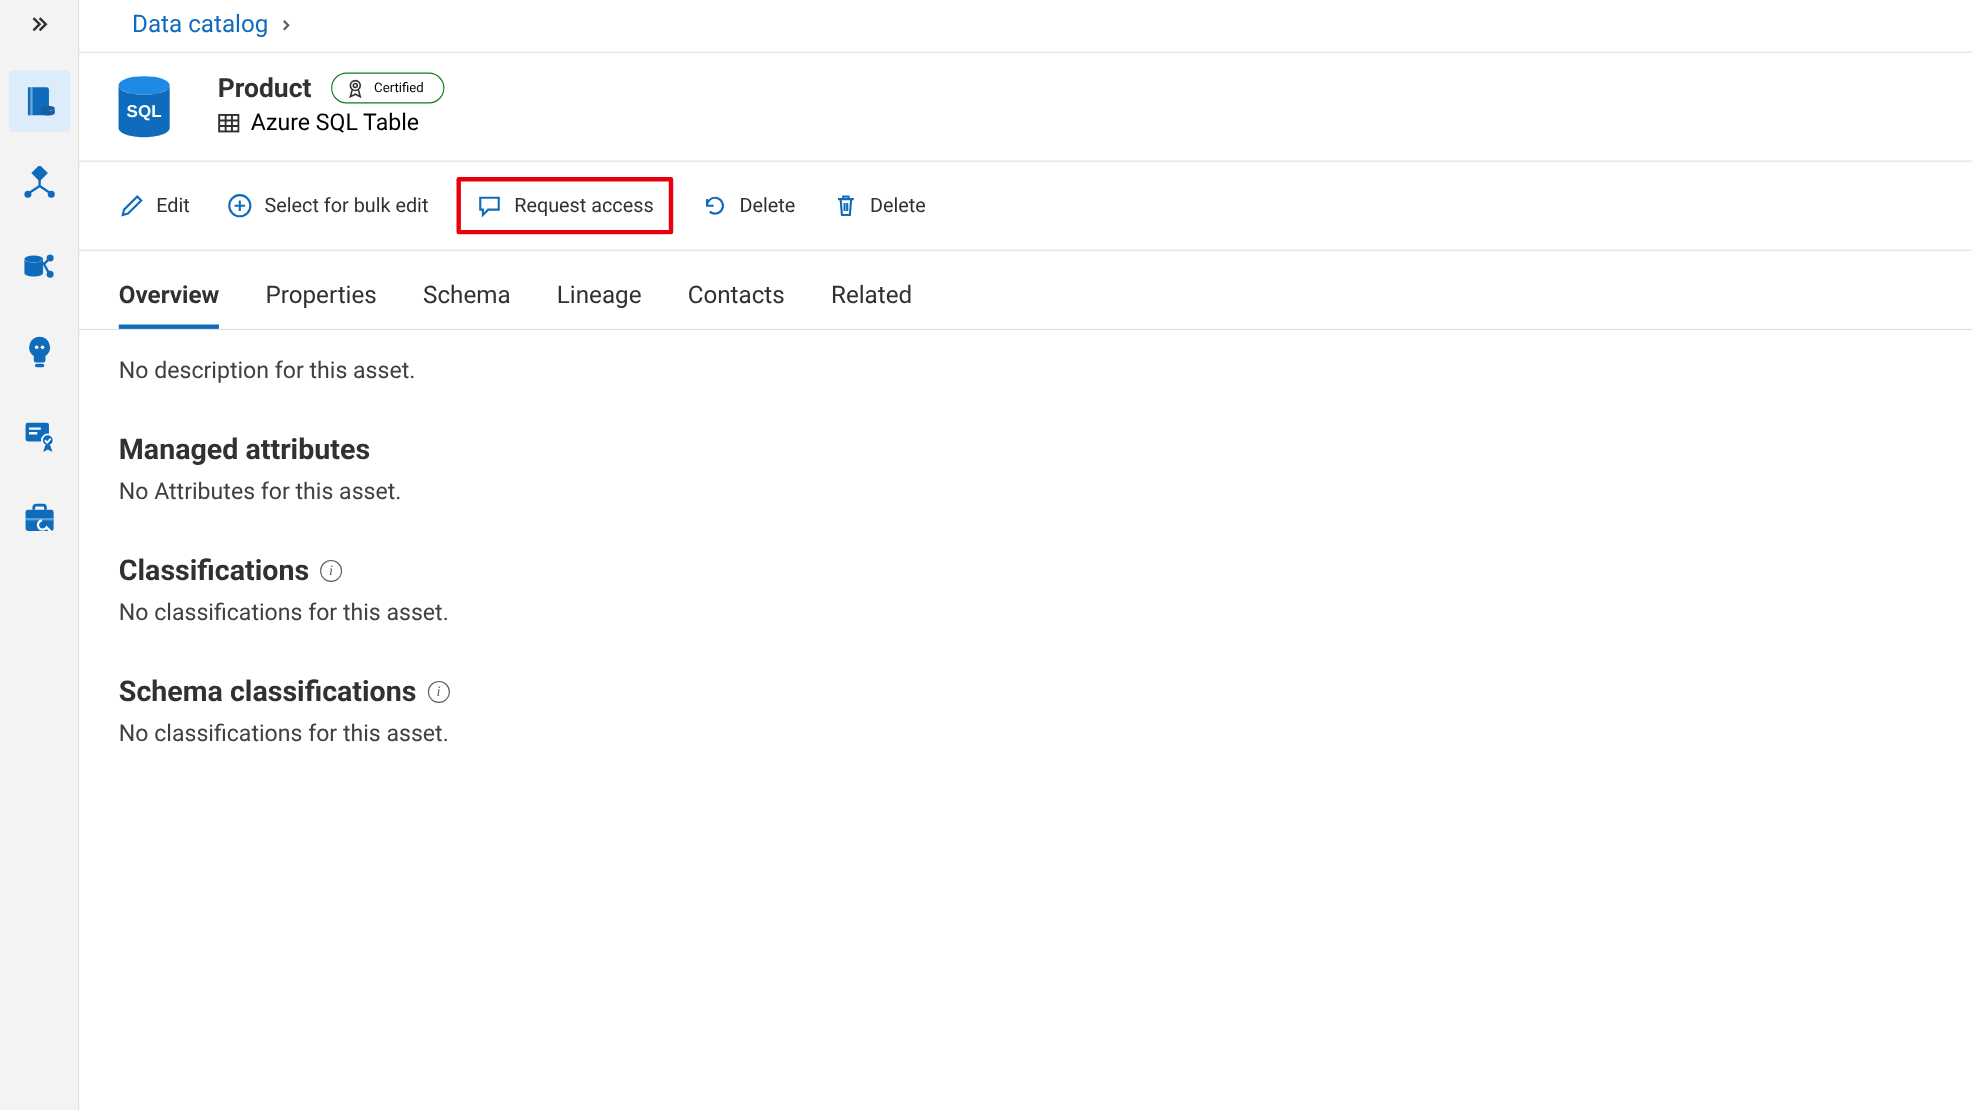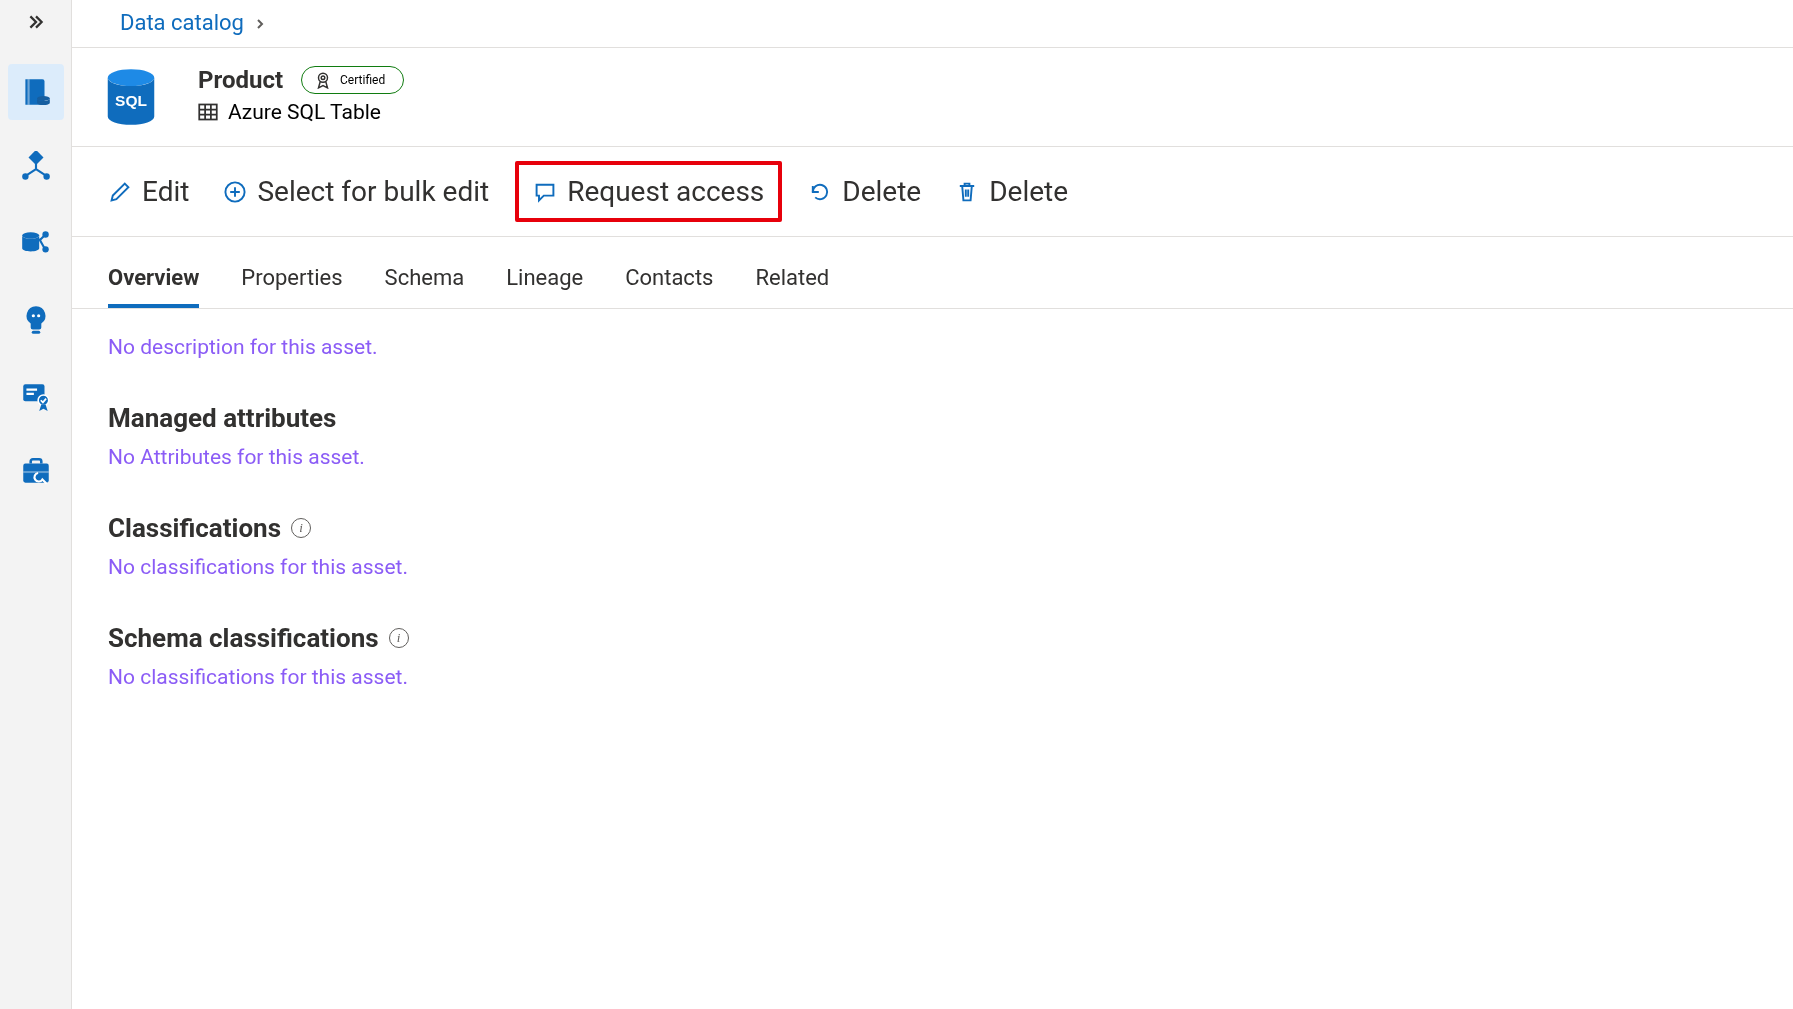--- a/index.html
+++ b/index.html
@@ -112,21 +112,21 @@
   }
   .asset-subtitle svg { color: #323130; }
 
   
   .toolbar {
     display: flex;
     align-items: center;
     gap: 18px;
     padding: 14px 28px;
     border-bottom: 1px solid #e1dfdd;
-    font-size: 28px;
+    font-size: 18px;
   }
   .tool-btn {
     display: inline-flex;
     align-items: center;
     gap: 10px;
     background: transparent;
     border: none;
     padding: 6px 8px;
     cursor: pointer;
     font: inherit;
@@ -164,21 +164,21 @@
     font-size: 26px;
     font-weight: 700;
     margin: 0 0 12px 0;
     display: flex;
     align-items: center;
     gap: 10px;
   }
   .section p {
     margin: 0;
     font-size: 21px;
-    color: #8b5cf6;
+    color: #404040;
   }
   .info-icon {
     display: inline-flex;
     width: 20px; height: 20px;
     border: 1px solid #605e5c;
     border-radius: 50%;
     align-items: center; justify-content: center;
     font-size: 13px;
     font-weight: 400;
     color: #605e5c;

